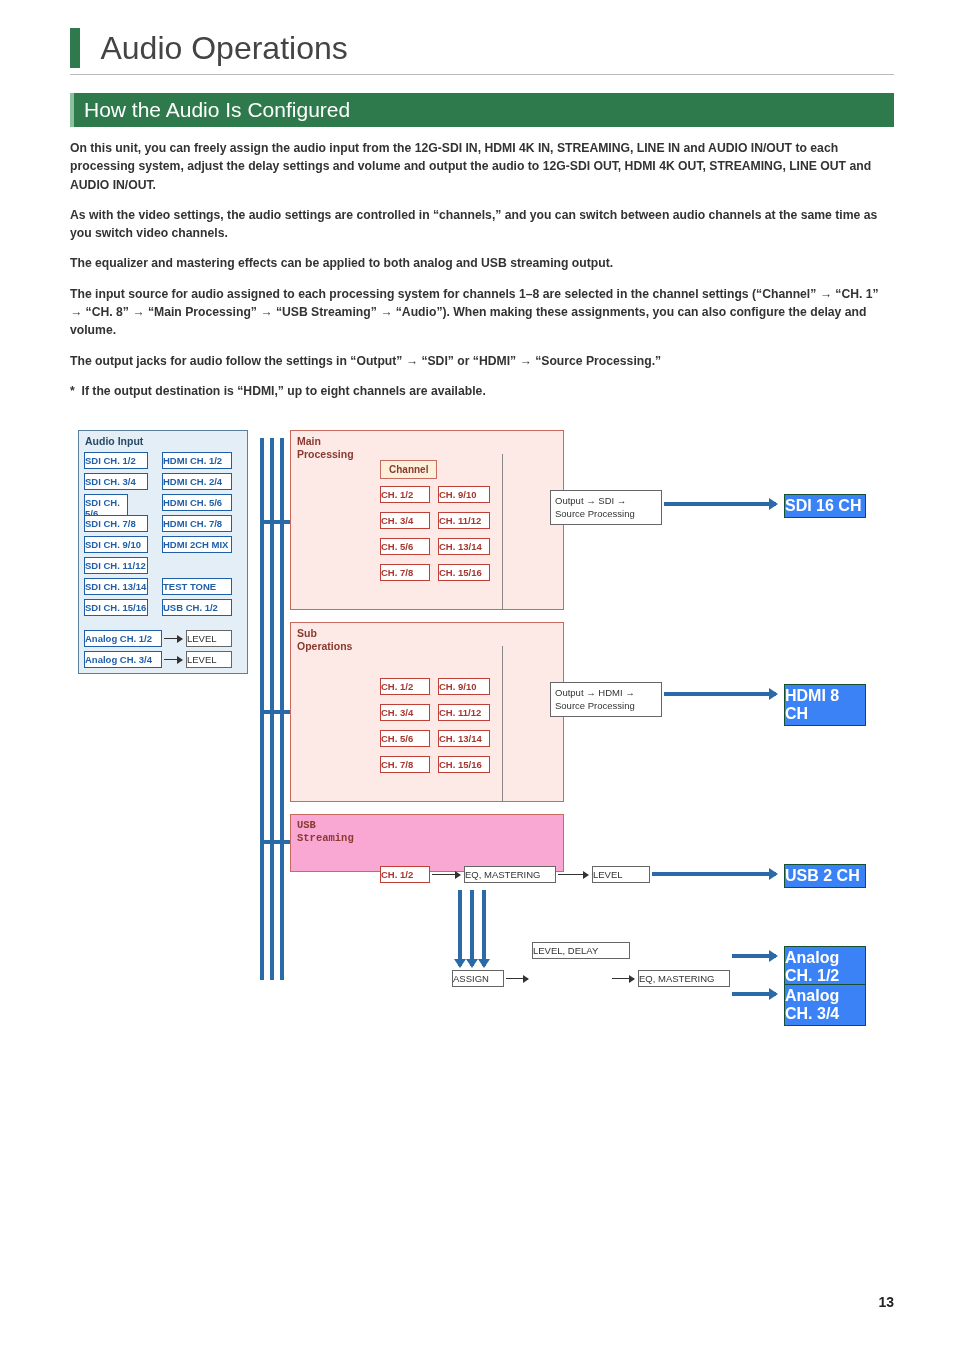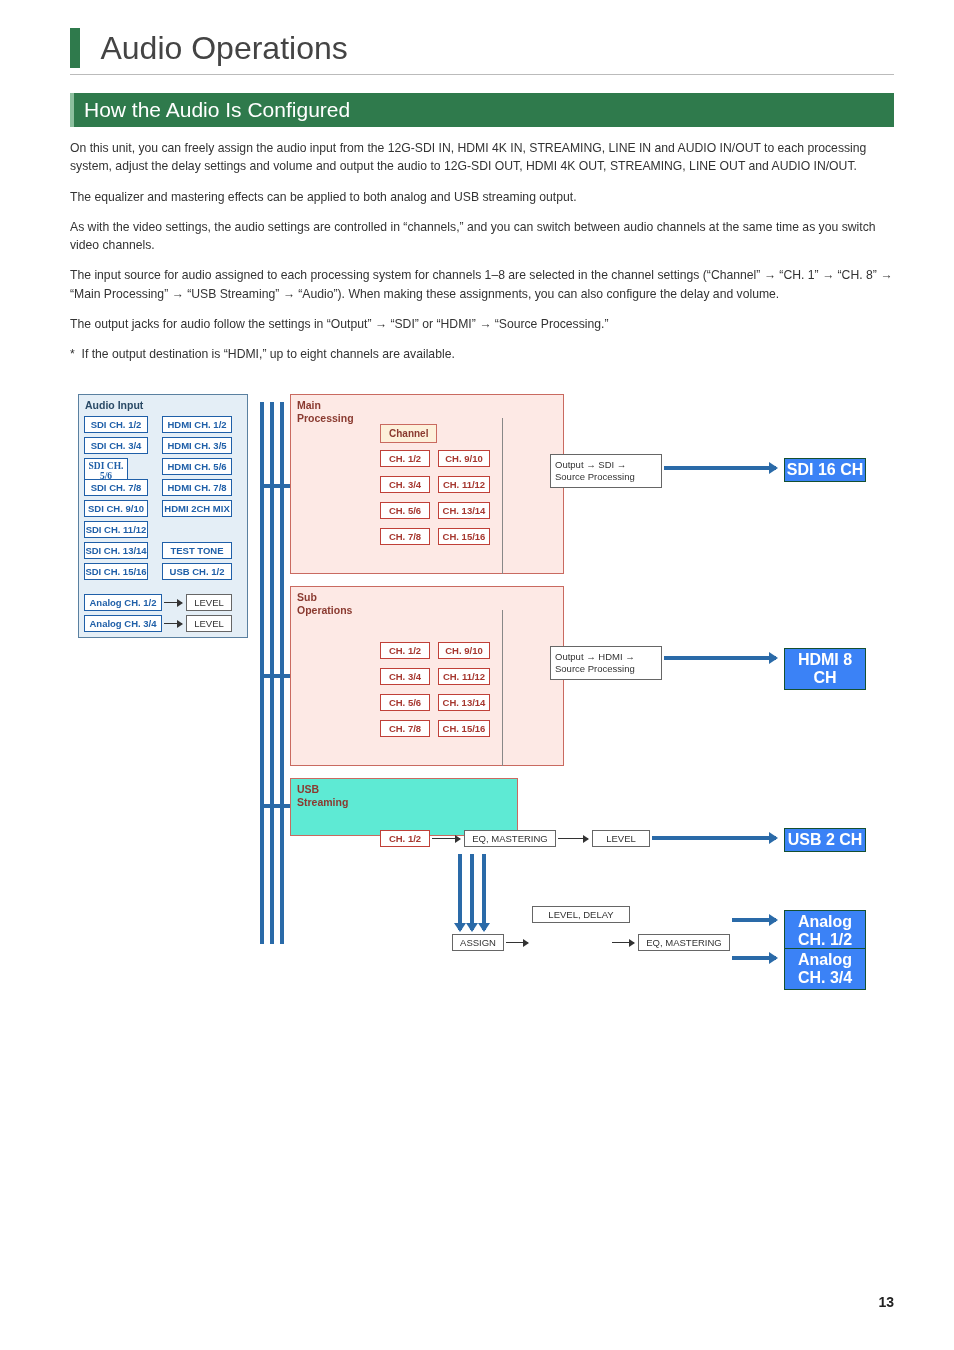--- a/index.html
+++ b/index.html
@@ -3,31 +3,31 @@
 <meta charset="utf-8">
 <style>
   *{box-sizing:border-box;margin:0;padding:0;}
   body{font-family:"Segoe UI","Helvetica Neue",Arial,sans-serif;color:#222;background:#fff;width:954px;}
   .page{padding:28px 60px 50px 70px;position:relative;min-height:1350px;border-radius:10px;}
   .title-wrap{border-bottom:1px solid #bbb;padding-bottom:6px;margin-bottom:18px;}
   .title-bar{width:10px;height:40px;background:#2f7a4c;display:inline-block;vertical-align:middle;margin-right:16px;}
   h1{display:inline-block;font-size:32px;font-weight:400;color:#444;vertical-align:middle;font-family:"Segoe UI Light","Helvetica Neue",Arial,sans-serif;}
   .section-head{background:#2f7a4c;border-left:4px solid #8cbf9e;color:#fff;font-size:21px;padding:5px 10px;font-family:"Segoe UI Semibold","Helvetica Neue",Arial,sans-serif;letter-spacing:0;font-stretch:condensed;}
   .section-head span{font-family:inherit;}
-  p{font-size:12.2px;line-height:1.5;margin:12px 0;color:#333;}
+  p{font-size:12.2px;line-height:1.5;margin:12px 0;color:#333;font-weight:bold;}
   .arrow{font-family:Arial,sans-serif;}
   .diagram{position:relative;height:610px;margin-top:30px;}
   .region{position:absolute;border:1px solid;font-size:10.5px;font-weight:bold;color:#2a4a66;}
   .region .hdr{padding:4px 6px;}
   .audio-input{left:8px;top:0;width:170px;height:244px;background:#e4eef6;border-color:#5a80a0;}
   .main-proc{left:220px;top:0;width:274px;height:180px;background:#fde9e5;border-color:#c96a60;color:#8a3a30;}
   .sub-proc{left:220px;top:192px;width:274px;height:180px;background:#fde9e5;border-color:#c96a60;color:#8a3a30;}
-  .usb-stream{left:220px;top:384px;width:228px;height:58px;background:#5eead4;border-color:#c96a60;color:#8a3a30;}
+  .usb-stream{left:220px;top:384px;width:274px;height:58px;background:#f9a8d4;border-color:#c96a60;color:#8a3a30;font-family:Liberation Mono, monospace;}
   .main-proc .hdr,.sub-proc .hdr,.usb-stream .hdr{width:80px;line-height:1.25;}
-  .chip{position:absolute;background:#fff;border:1px solid;font-size:9.5px;font-weight:bold;text-align:center;padding:2px 0;}
+  .chip{position:absolute;background:#fff;border:1px solid;font-size:9.5px;font-weight:bold;padding:2px 0;}
   .chip.blue{border-color:#1f5fa8;color:#1f5fa8;}
   .chip.red{border-color:#c04038;color:#a6372f;}
   .chip.grey{border-color:#666;color:#333;font-weight:normal;font-size:9.5px;background:#fff;}
   .chip.green{background:#3b82f6;color:#fff;border-color:#155030;font-size:16px;}
   .pagenum{position:absolute;right:60px;bottom:40px;font-size:14px;font-weight:bold;}
   .connector{position:absolute;background:#2a6aa8;}
   .blue-vert{width:4px;}
   .blue-horiz{height:4px;}
   .thin-arrow-h{position:absolute;height:1px;background:#333;}
   .thin-arrow-h::after{content:"";position:absolute;right:-1px;top:-3px;border-left:6px solid #333;border-top:4px solid transparent;border-bottom:4px solid transparent;}
@@ -43,22 +43,22 @@
 
 <div class="page">
   <div class="title-wrap">
     <span class="title-bar"></span>
     <h1>Audio Operations</h1>
   </div>
 
   <div class="section-head"><span>How the Audio Is Configured</span></div>
 
   <p>On this unit, you can freely assign the audio input from the 12G-SDI IN, HDMI 4K IN, STREAMING, LINE IN and AUDIO IN/OUT to each processing system, adjust the delay settings and volume and output the audio to 12G-SDI OUT, HDMI 4K OUT, STREAMING, LINE OUT and AUDIO IN/OUT.</p>
+  <p>As with the video settings, the audio settings are controlled in “channels,” and you can switch between audio channels at the same time as you switch video channels.</p>
   <p>The equalizer and mastering effects can be applied to both analog and USB streaming output.</p>
-  <p>As with the video settings, the audio settings are controlled in “channels,” and you can switch between audio channels at the same time as you switch video channels.</p>
   <p>
     <span>The input source for audio assigned to each processing system for channels 1–8 are selected in the channel settings (“Channel” </span><span class="arrow">→</span><span> “CH. 1” </span><span class="arrow">→</span><span> “CH. 8” </span><span class="arrow">→</span><span> “Main Processing” </span><span class="arrow">→</span><span> “USB Streaming” </span><span class="arrow">→</span><span> “Audio”). When making these assignments, you can also configure the delay and volume.</span>
   </p>
   <p>
     <span>The output jacks for audio follow the settings in “Output” </span><span class="arrow">→</span><span> “SDI” or “HDMI” </span><span class="arrow">→</span><span> “Source Processing.”</span>
   </p>
   <p>*&nbsp;&nbsp;If the output destination is “HDMI,” up to eight channels are available.</p>
 
   <div class="diagram">
 
@@ -68,29 +68,29 @@
     <div class="connector blue-horiz" style="left:190px;top:90px;width:30px;"></div>
     <div class="connector blue-horiz" style="left:190px;top:280px;width:30px;"></div>
     <div class="connector blue-horiz" style="left:190px;top:410px;width:30px;"></div>
 
     <div class="region audio-input">
       <div class="hdr">Audio Input</div>
     </div>
 
     <div class="chip blue" style="left:14px;top:22px;width:64px;">SDI CH. 1/2</div>
     <div class="chip blue" style="left:14px;top:43px;width:64px;">SDI CH. 3/4</div>
-    <div class="chip blue" style="left:14px;top:64px;width:44px;font-family:Liberation Serif, serif;">SDI CH. 5/6</div>
+    <div class="chip blue" style="left:14px;top:64px;width:44px;">SDI CH. 5/6</div>
     <div class="chip blue" style="left:14px;top:85px;width:64px;">SDI CH. 7/8</div>
     <div class="chip blue" style="left:14px;top:106px;width:64px;">SDI CH. 9/10</div>
     <div class="chip blue" style="left:14px;top:127px;width:64px;">SDI CH. 11/12</div>
     <div class="chip blue" style="left:14px;top:148px;width:64px;">SDI CH. 13/14</div>
     <div class="chip blue" style="left:14px;top:169px;width:64px;">SDI CH. 15/16</div>
 
     <div class="chip blue" style="left:92px;top:22px;width:70px;">HDMI CH. 1/2</div>
-    <div class="chip blue" style="left:92px;top:43px;width:70px;">HDMI CH. 3/5</div>
+    <div class="chip blue" style="left:92px;top:43px;width:70px;">HDMI CH. 2/4</div>
     <div class="chip blue" style="left:92px;top:64px;width:70px;">HDMI CH. 5/6</div>
     <div class="chip blue" style="left:92px;top:85px;width:70px;">HDMI CH. 7/8</div>
     <div class="chip blue" style="left:92px;top:106px;width:70px;">HDMI 2CH MIX</div>
     <div class="chip blue" style="left:92px;top:148px;width:70px;">TEST TONE</div>
     <div class="chip blue" style="left:92px;top:169px;width:70px;">USB CH. 1/2</div>
 
     <div class="chip blue" style="left:14px;top:200px;width:78px;">Analog CH. 1/2</div>
     <div class="chip blue" style="left:14px;top:221px;width:78px;">Analog CH. 3/4</div>
     <div class="thin-arrow-h" style="left:94px;top:208px;width:18px;"></div>
     <div class="thin-arrow-h" style="left:94px;top:229px;width:18px;"></div>

